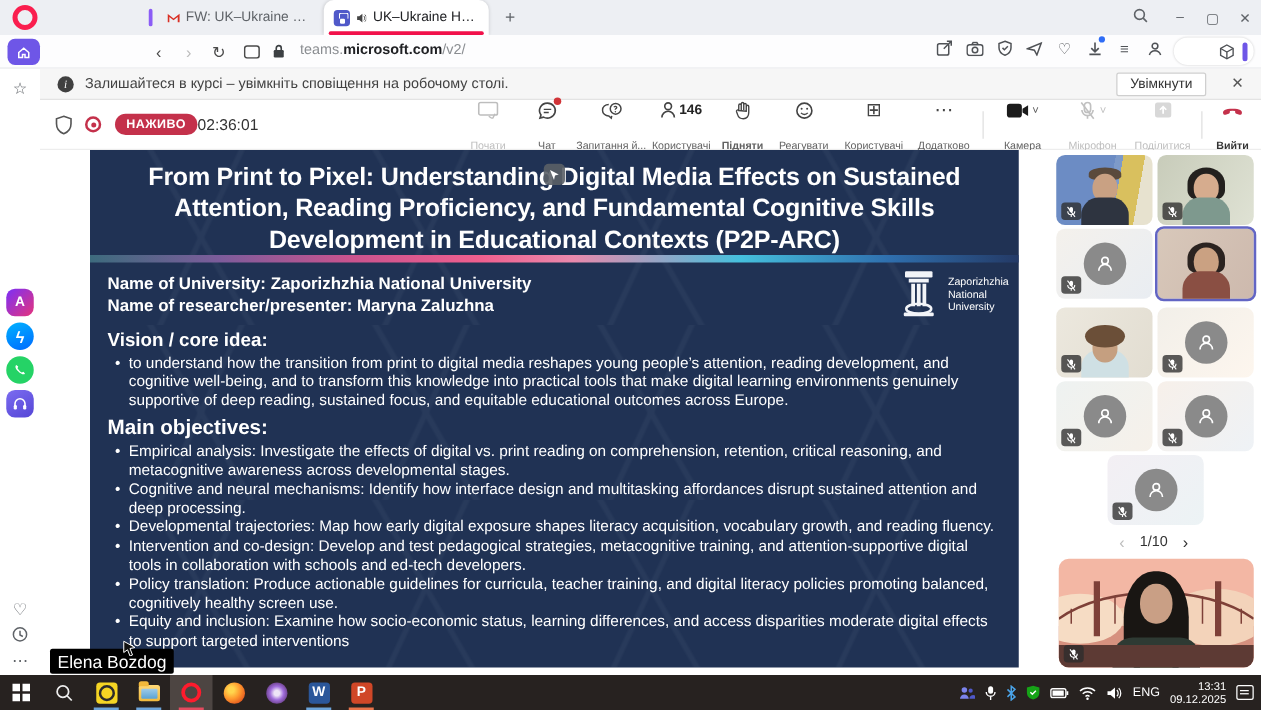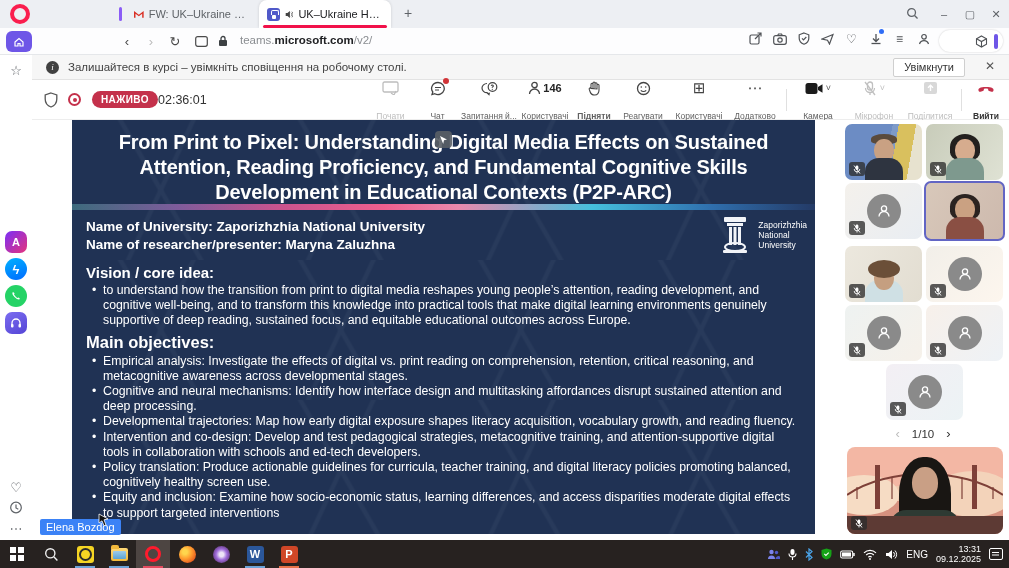--- a/index.html
+++ b/index.html
@@ -91,21 +91,21 @@
   .s-list li::before { content:"•"; position:absolute; left:2px; top:0; }
   .slide-logo { position:absolute; right:8px; top:96px; display:flex; align-items:center; gap:6px; }
   .logo-text { font-size:8.5px; line-height:10px; color:#fff; }
   .pointer-badge { position:absolute; left:363px; top:11px; width:17px; height:17px; background:rgba(90,95,102,.9); border-radius:4px; display:flex; align-items:center; justify-content:center; }
   .net { position:absolute; inset:0; opacity:.07;
     background:
       linear-gradient(115deg, transparent 48%, #9ab 49%, #9ab 50%, transparent 51%),
       linear-gradient(60deg, transparent 48%, #9ab 49%, #9ab 50%, transparent 51%);
     background-size:180px 140px; }
 
-  .presenter-tag { position:absolute; left:8px; top:399px; background:#3b82f6; color:#fff; font-size:11px; padding:2px 6px; border-radius:2px; z-index:5; }
+  .presenter-tag { position:absolute; left:8px; top:399px; background:#000000; color:#fff; font-size:14px; padding:2px 6px; border-radius:2px; z-index:5; }
   .presenter-cursor { position:absolute; left:66px; top:392px; z-index:5; }
 
   
   .rail { position:absolute; left:813px; top:0; width:162px; height:420px; }
   .tile { position:absolute; width:77px; height:56px; border-radius:7px; overflow:hidden; background:#eee; }
   .tile.active-spk { border:2.5px solid #6265c4; }
   .mute-badge { position:absolute; left:4px; bottom:4px; width:16px; height:14px; background:rgba(45,45,45,.78); border-radius:3px; display:flex; align-items:center; justify-content:center; z-index:3; }
   .av-circle { position:absolute; left:50%; top:50%; transform:translate(-50%,-50%); width:34px; height:34px; background:#8a8a8a; border-radius:50%; display:flex; align-items:center; justify-content:center; }
   .t-av1 { background:linear-gradient(135deg,#f4f1ec,#e9edf2); }
   .t-av2 { background:linear-gradient(135deg,#f2efe9,#fdf6ee); }

